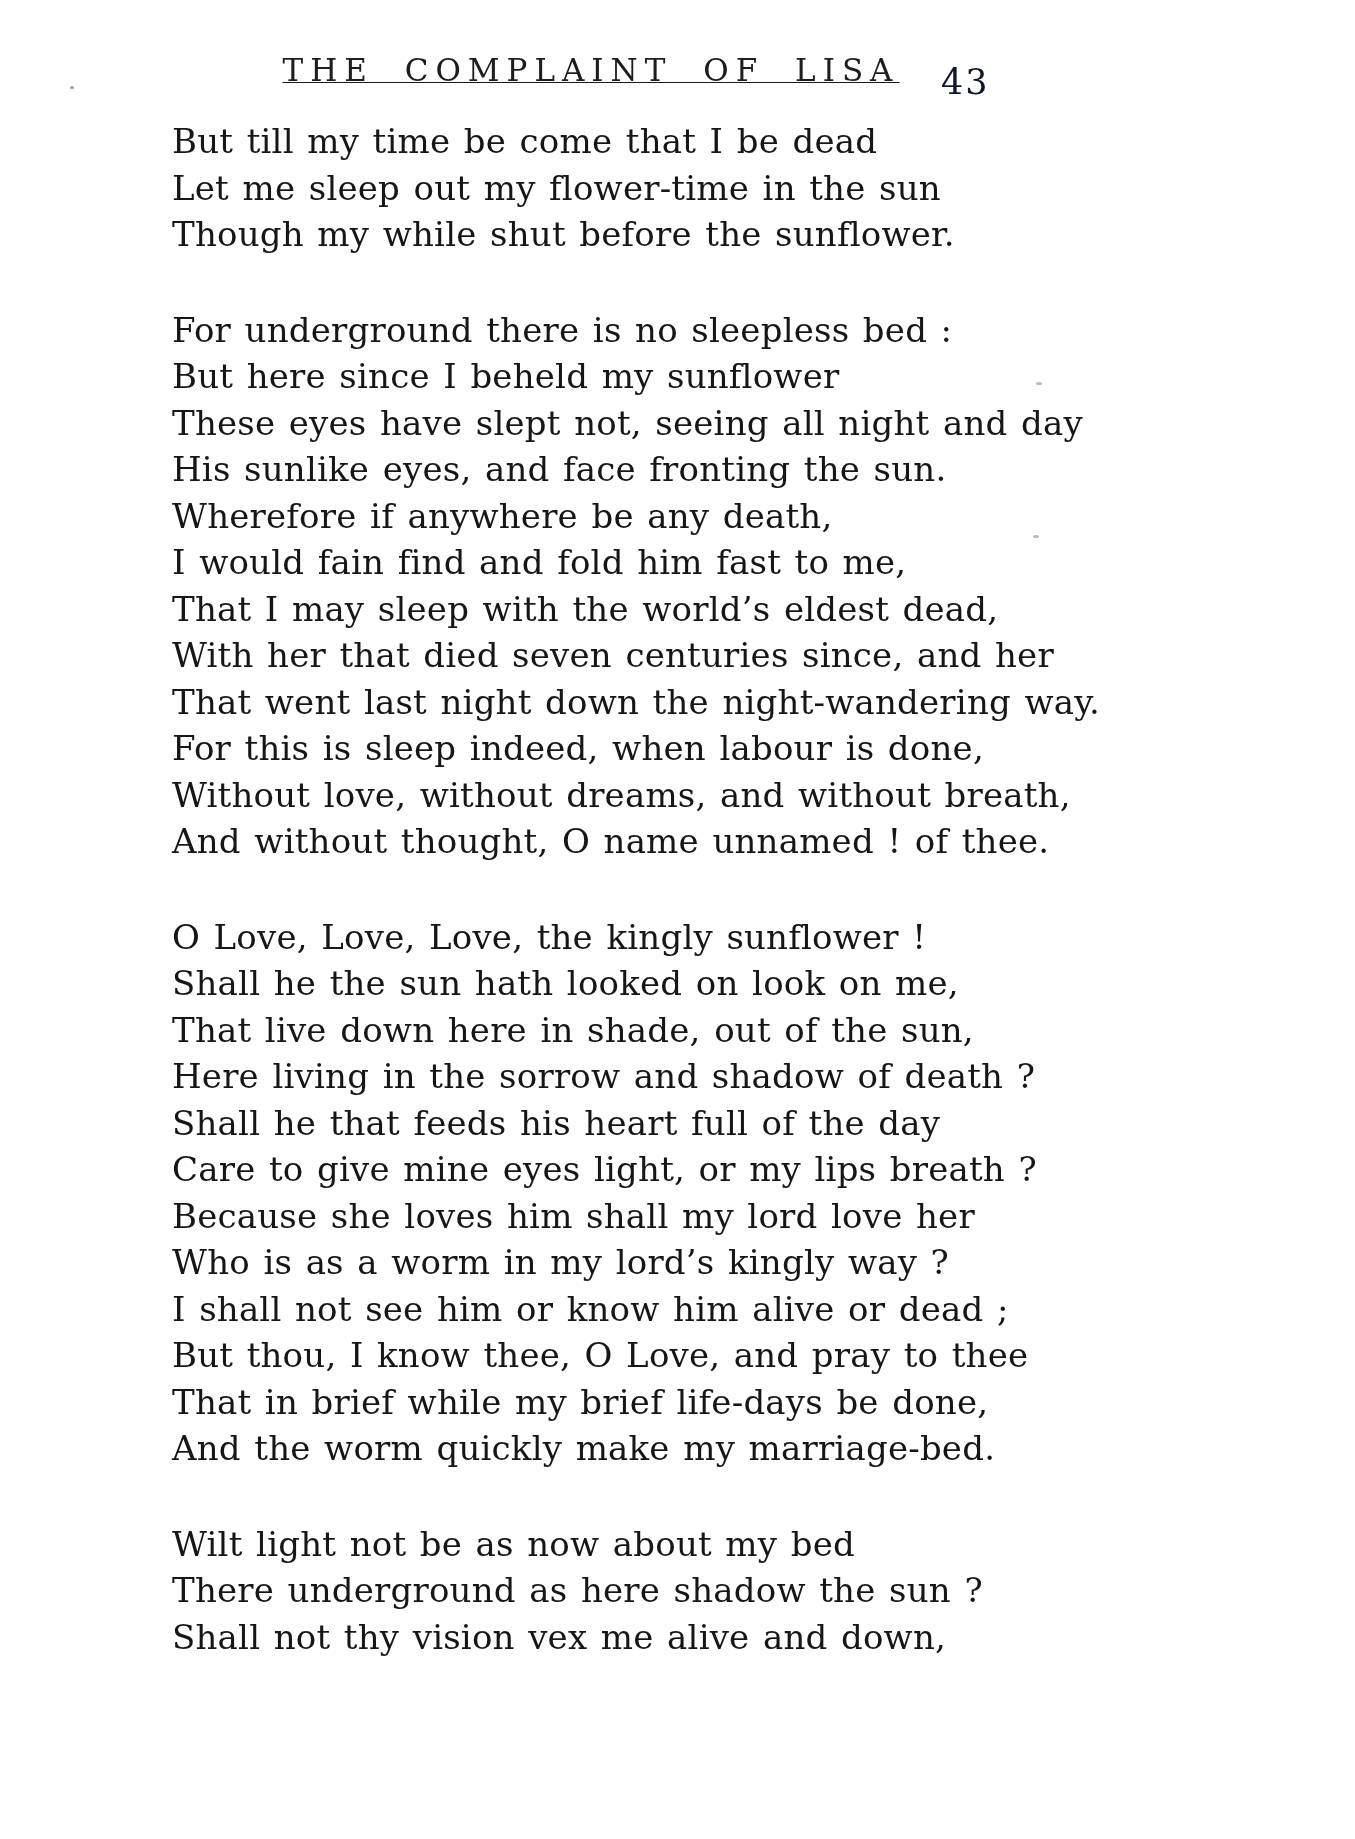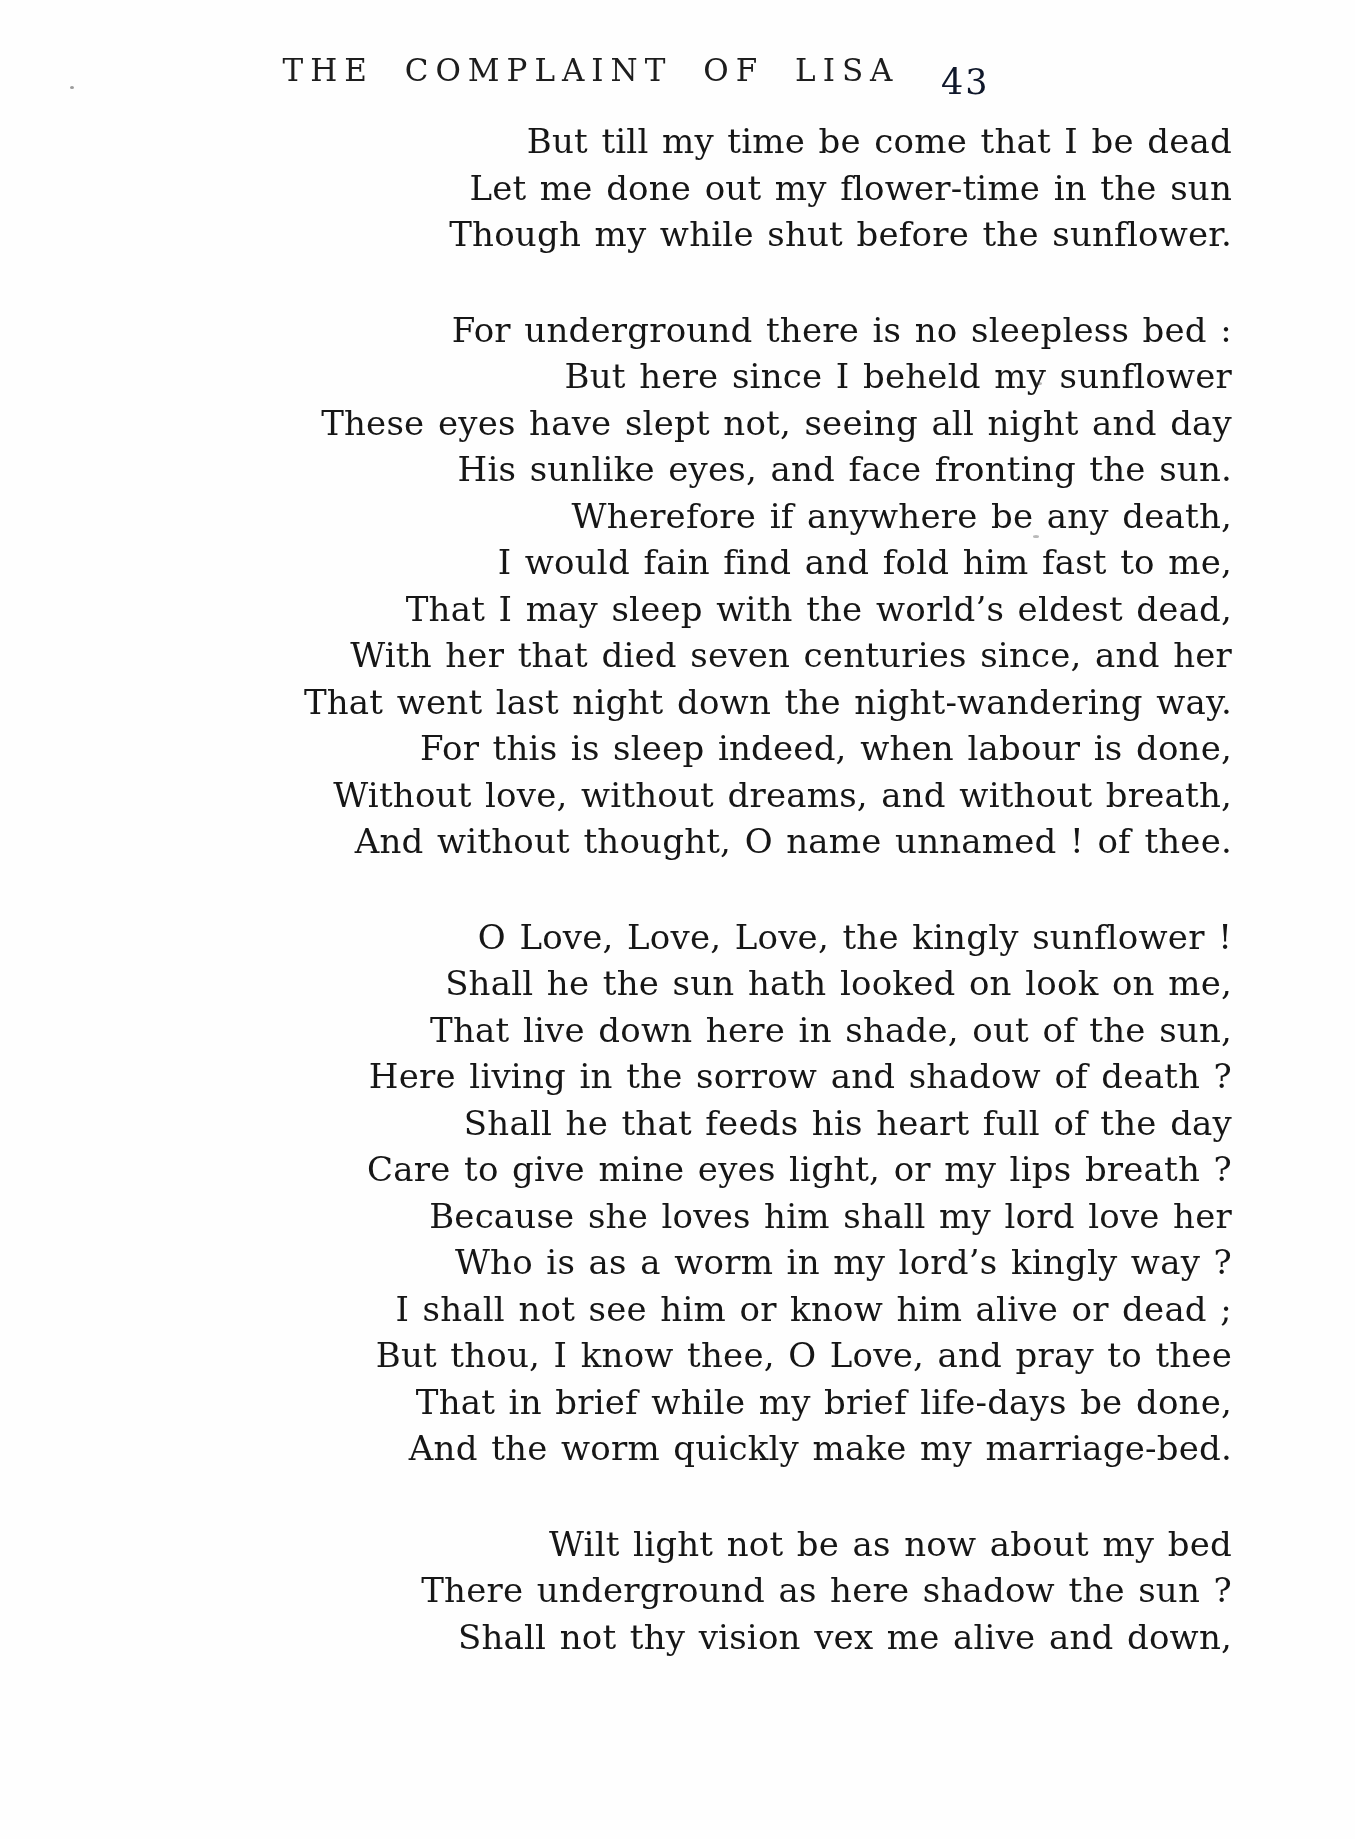--- a/index.html
+++ b/index.html
@@ -16,20 +16,21 @@
     color: #1a1a1a;
     overflow: hidden;
     box-sizing: border-box;
   }
   .header-row {
     position: absolute;
     top: 52px;
     left: 172px;
     width: 838px;
     text-align: center;
+    text-decoration: underline;
   }
   .running-title {
     font-size: 31px;
     letter-spacing: 7px;
     word-spacing: 14px;
     color: #1d1d1d;
     white-space: nowrap;
   }
   .page-number {
     position: absolute;
@@ -40,21 +41,20 @@
     color: #0f172a;
   }
   .poem {
     position: absolute;
     top: 118px;
     left: 172px;
     width: 1060px;
   }
   .stanza {
     margin: 0 0 49px 0;
-    text-align: right;
   }
   .line {
     margin: 0;
     font-size: 34px;
     line-height: 46.5px;
     letter-spacing: 0.2px;
     word-spacing: 2.5px;
     white-space: pre;
     color: #161616;
   }
@@ -74,21 +74,21 @@
 
   <div class="header-row">
     <span class="running-title">THE COMPLAINT OF LISA</span>
   </div>
 
   <span class="page-number">43</span>
 
   <div class="poem">
       <div class="stanza">
         <p class="line">But till my time be come that I be dead</p>
-        <p class="line">Let me done out my flower-time in the sun</p>
+        <p class="line">Let me sleep out my flower-time in the sun</p>
         <p class="line">Though my while shut before the sunflower.</p>
       </div>
       <div class="stanza">
         <p class="line">For underground there is no sleepless bed :</p>
         <p class="line">But here since I beheld my sunflower</p>
         <p class="line">These eyes have slept not, seeing all night and day</p>
         <p class="line">His sunlike eyes, and face fronting the sun.</p>
         <p class="line">Wherefore if anywhere be any death,</p>
         <p class="line">I would fain find and fold him fast to me,</p>
         <p class="line">That I may sleep with the world’s eldest dead,</p>

